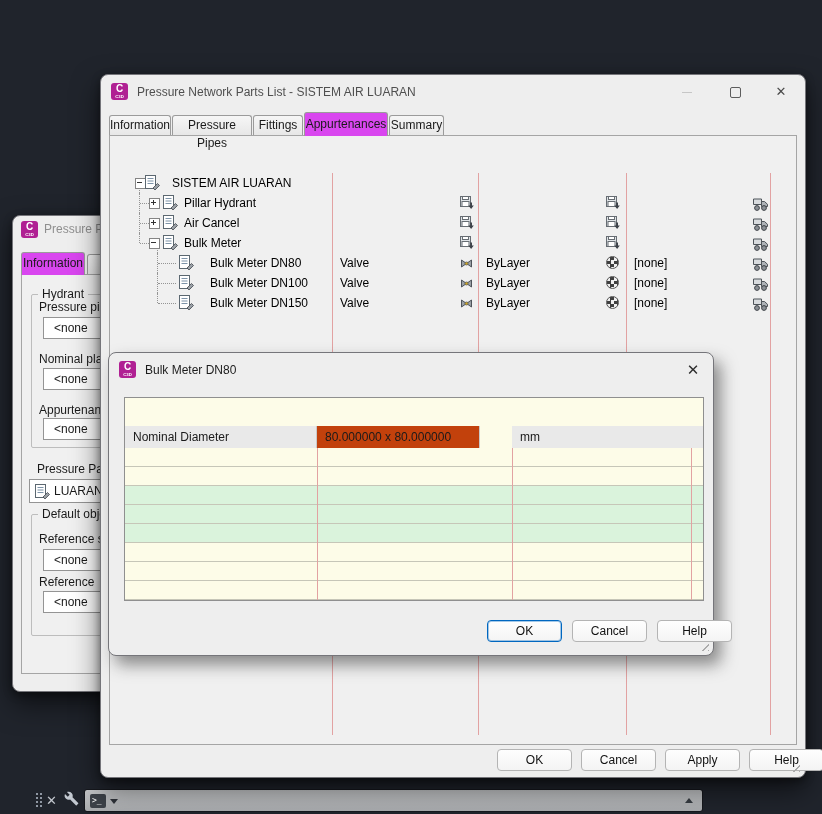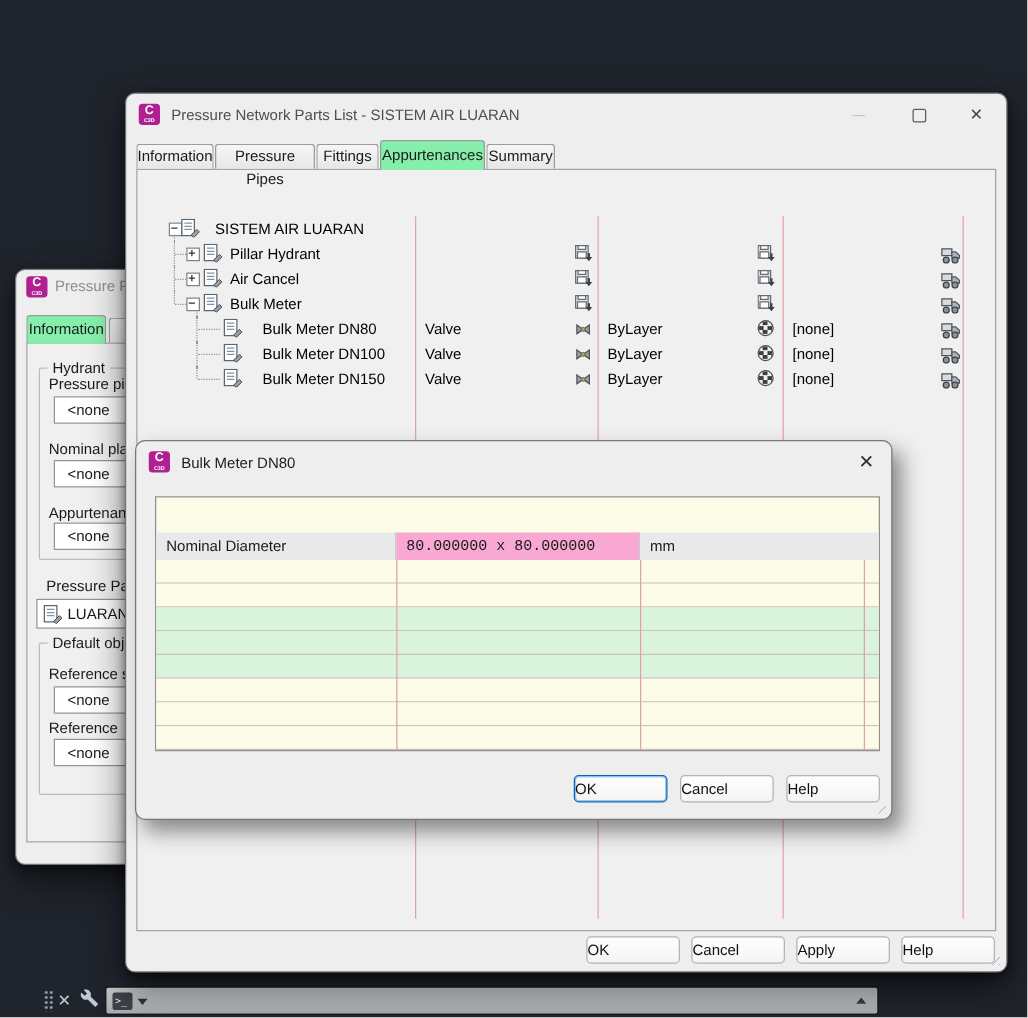--- a/index.html
+++ b/index.html
@@ -17,27 +17,27 @@
 
   .winbtn{position:absolute;width:28px;height:22px;top:6px;text-align:center;}
   .glyph-min{position:absolute;left:9px;top:11px;width:10px;height:1px;background:#c6c6c6;}
   .glyph-max{position:absolute;left:9px;top:6px;width:9px;height:9px;border:1px solid #5d5d5d;border-radius:2px;}
   .glyph-close{font-size:13px;line-height:22px;color:#4a4a4a;}
 
   
   .tab{position:absolute;box-sizing:border-box;background:linear-gradient(#f6f6f6,#e7e7e7);
        border:1px solid #9b9b9b;border-bottom:none;border-radius:3px 3px 0 0;
        text-align:center;color:#1a1a1a;z-index:2;}
-  .tab.active{background:#86efac;z-index:4;}
+  .tab.active{background:#d946ef;z-index:4;}
 
   .page{position:absolute;background:#f0f0f0;border:1px solid #a5a5a5;box-sizing:border-box;z-index:1;}
 
   
   .btn{position:absolute;width:75px;height:22px;box-sizing:border-box;background:linear-gradient(#fefefe,#f4f4f4);
-       border:1px solid #b4b4b4;border-radius:4px;font-size:12px;text-align:left;line-height:20px;color:#111;}
+       border:1px solid #b4b4b4;border-radius:4px;font-size:12px;text-align:center;line-height:20px;color:#111;margin-left:28px;}
   .btn.primary{border:1px solid #0067c0;box-shadow:inset 0 0 0 1px rgba(0,103,192,.35);}
 
   .grip{position:absolute;width:11px;height:11px;
         background:repeating-linear-gradient(-45deg,#ababab 0 1px,transparent 1px 4px);
         clip-path:polygon(100% 0,100% 100%,0 100%);}
 
   
   .ptable{position:absolute;background:#fdfce8;border:1px solid #8f8f8f;box-sizing:border-box;}
   .phead{position:absolute;left:0;top:0;right:0;height:23px;background:#fff;border-bottom:1px solid #a8a8a8;}
   .phead .hcell{position:absolute;top:0;height:23px;line-height:23px;padding-left:6px;border-right:1px solid #d8d8d8;box-sizing:border-box;color:#000;}
@@ -429,21 +429,21 @@
       <span class="c3d-c">C</span>
       <span class="c3d-sub">C3D</span>
     </span>
     <span class="titlebar-text" style="left:36px;top:10px;color:#1c1c1c;">Bulk Meter DN80</span>
     <div class="abs" style="right:10px;top:7px;width:20px;height:20px;text-align:center;font-size:15px;line-height:20px;color:#2d2d2d;"><span>✕</span></div>
 
     <div class="ptable" style="left:15px;top:44px;width:580px;height:204px;background:#fdfce8;">
 
       <div class="abs" style="left:0;top:28px;right:0;height:22px;border-bottom:1px solid #b5b5b5;">
         <div class="pcell" style="left:0;width:192px;background:#e9e9e9;">Nominal Diameter</div>
-        <div class="pcell" style="left:192px;width:195px;background:#f9a8d4;font-family:Liberation Mono, monospace;">80.000000 x 80.000000</div>
+        <div class="pcell" style="left:192px;width:163px;background:#c2410c;">80.000000 x 80.000000</div>
         <div class="pcell" style="left:387px;width:191px;background:#e9e9e9;border-right:none;">mm</div>
       </div>
 
       <div class="prow cream" style="top:50px;"></div>
       <div class="prow cream" style="top:69px;"></div>
       <div class="prow green" style="top:88px;"></div>
       <div class="prow green" style="top:107px;"></div>
       <div class="prow green" style="top:126px;"></div>
       <div class="prow cream" style="top:145px;"></div>
       <div class="prow cream" style="top:164px;"></div>

